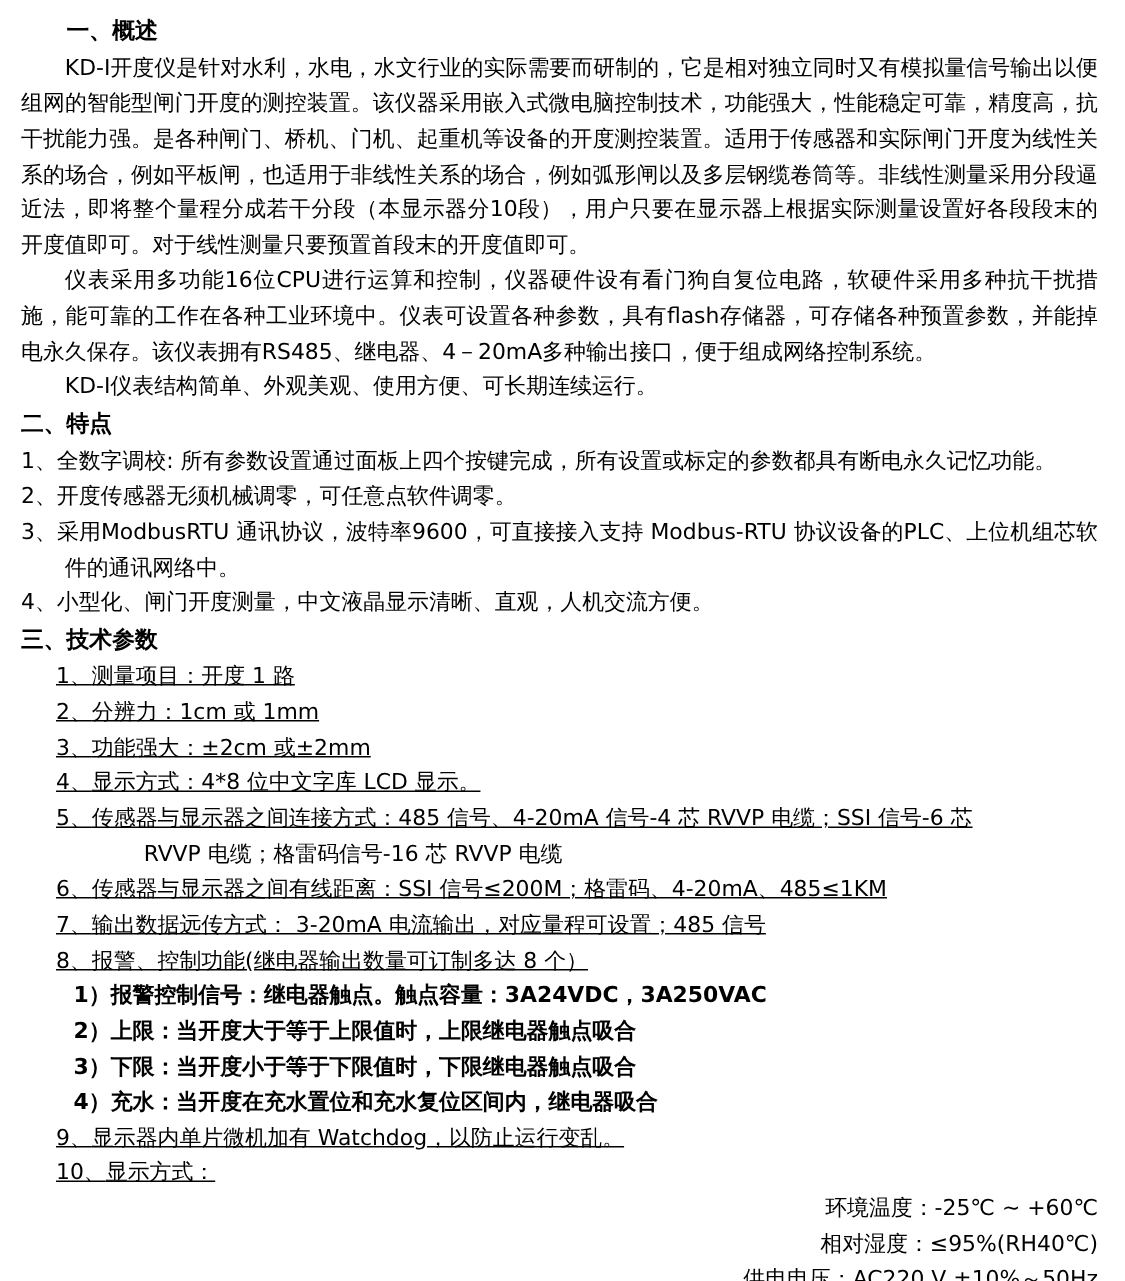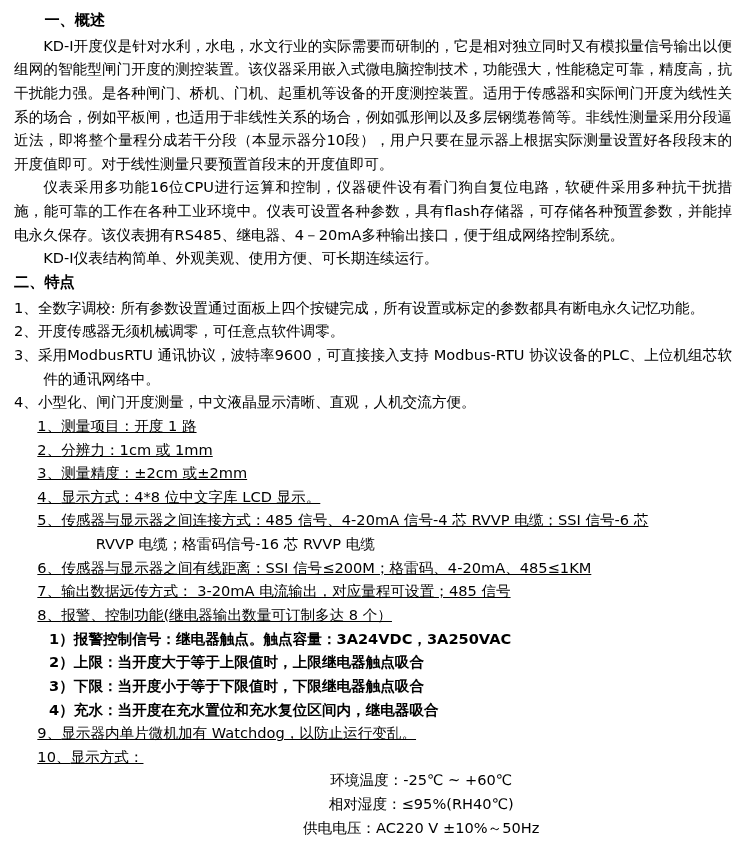--- a/index.html
+++ b/index.html
@@ -56,50 +56,51 @@
     font-weight: bold;
   }
   .cont2 {
     margin: 0;
     padding-left: 5.6em;
     text-align: justify;
   }
   .spec-line {
     margin: 0;
     padding-left: 6.6em;
-    text-align: center;
+    text-align: right;
   }
 </style>
 </head>
 <body>
 
 <div class="page">
 
   <h2 class="h-sec">一、概述</h2>
 
   <p class="para">KD-I开度仪是针对水利，水电，水文行业的实际需要而研制的，它是相对独立同时又有模拟量信号输出以便组网的智能型闸门开度的测控装置。该仪器采用嵌入式微电脑控制技术，功能强大，性能稳定可靠，精度高，抗干扰能力强。是各种闸门、桥机、门机、起重机等设备的开度测控装置。适用于传感器和实际闸门开度为线性关系的场合，例如平板闸，也适用于非线性关系的场合，例如弧形闸以及多层钢缆卷筒等。非线性测量采用分段逼近法，即将整个量程分成若干分段（本显示器分10段），用户只要在显示器上根据实际测量设置好各段段末的开度值即可。对于线性测量只要预置首段末的开度值即可。</p>
   <p class="para">仪表采用多功能16位CPU进行运算和控制，仪器硬件设有看门狗自复位电路，软硬件采用多种抗干扰措施，能可靠的工作在各种工业环境中。仪表可设置各种参数，具有flash存储器，可存储各种预置参数，并能掉电永久保存。该仪表拥有RS485、继电器、4－20mA多种输出接口，便于组成网络控制系统。</p>
   <p class="para">KD-I仪表结构简单、外观美观、使用方便、可长期连续运行。</p>
 
   <h2 class="h-sec flush">二、特点</h2>
 
   <p class="num-item">1、全数字调校: 所有参数设置通过面板上四个按键完成，所有设置或标定的参数都具有断电永久记忆功能。</p>
   <p class="num-item">2、开度传感器无须机械调零，可任意点软件调零。</p>
   <p class="num-item">3、采用ModbusRTU 通讯协议，波特率9600，可直接接入支持 Modbus-RTU 协议设备的PLC、上位机组芯软件的通讯网络中。</p>
   <p class="num-item">4、小型化、闸门开度测量，中文液晶显示清晰、直观，人机交流方便。</p>
 
+  <h2 class="h-sec flush">三、技术参数</h2>
 
   <p class="num-item ind1">
     <span>1、</span><span>测量项目：开度 1 路</span>
   </p>
   <p class="num-item ind1">
     <span>2、</span><span>分辨力：1cm 或 1mm</span>
   </p>
   <p class="num-item ind1">
-    <span>3、</span><span>测量精度：±2cm 或±2mm</span>
+    <span>3、</span><span>功能强大：±2cm 或±2mm</span>
   </p>
   <p class="num-item ind1">
     <span>4、</span><span>显示方式：4*8 位中文字库 LCD 显示。</span>
   </p>
   <p class="num-item ind1">
     <span>5、</span><span>传感器与显示器之间连接方式：485 信号、4-20mA 信号-4 芯 RVVP 电缆；SSI 信号-6 芯</span>
   </p>
   <p class="cont2">RVVP 电缆；格雷码信号-16 芯 RVVP 电缆</p>
   <p class="num-item ind1">
     <span>6、</span><span>传感器与显示器之间有线距离：SSI 信号≤200M；格雷码、4-20mA、485≤1KM</span>

